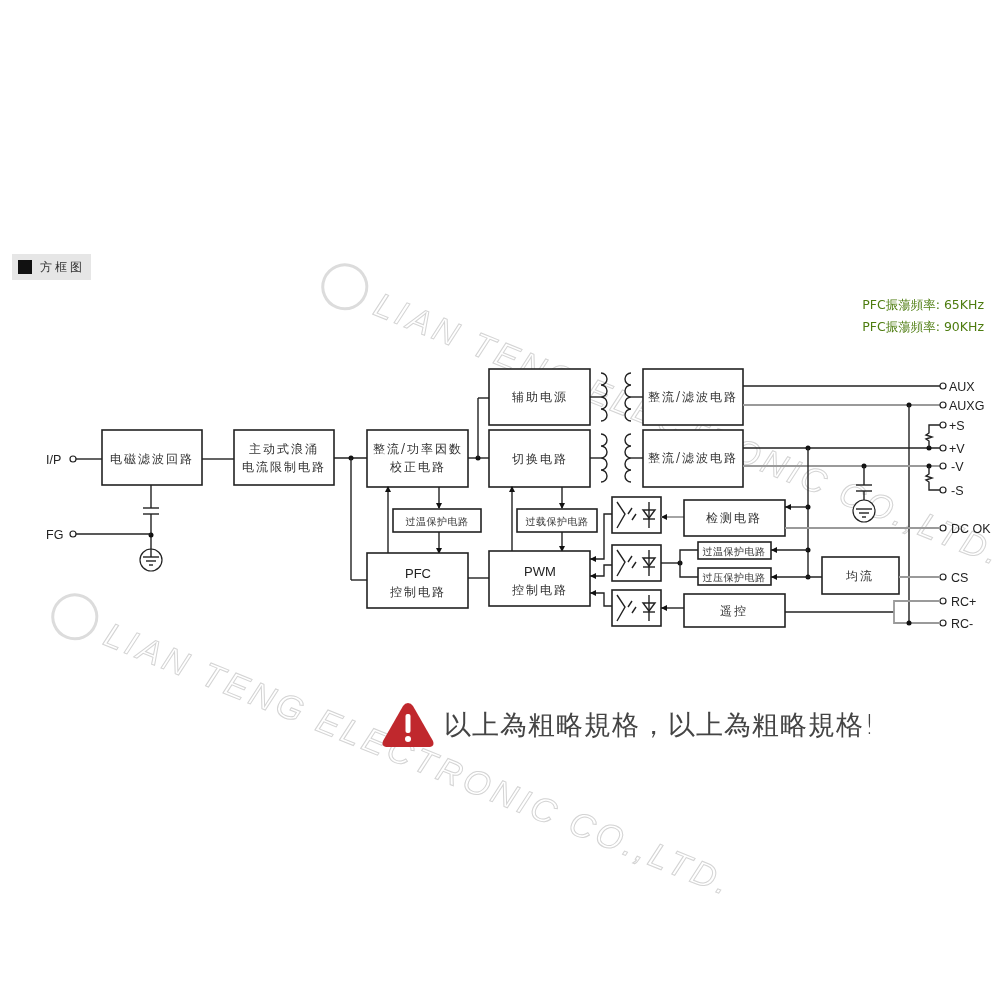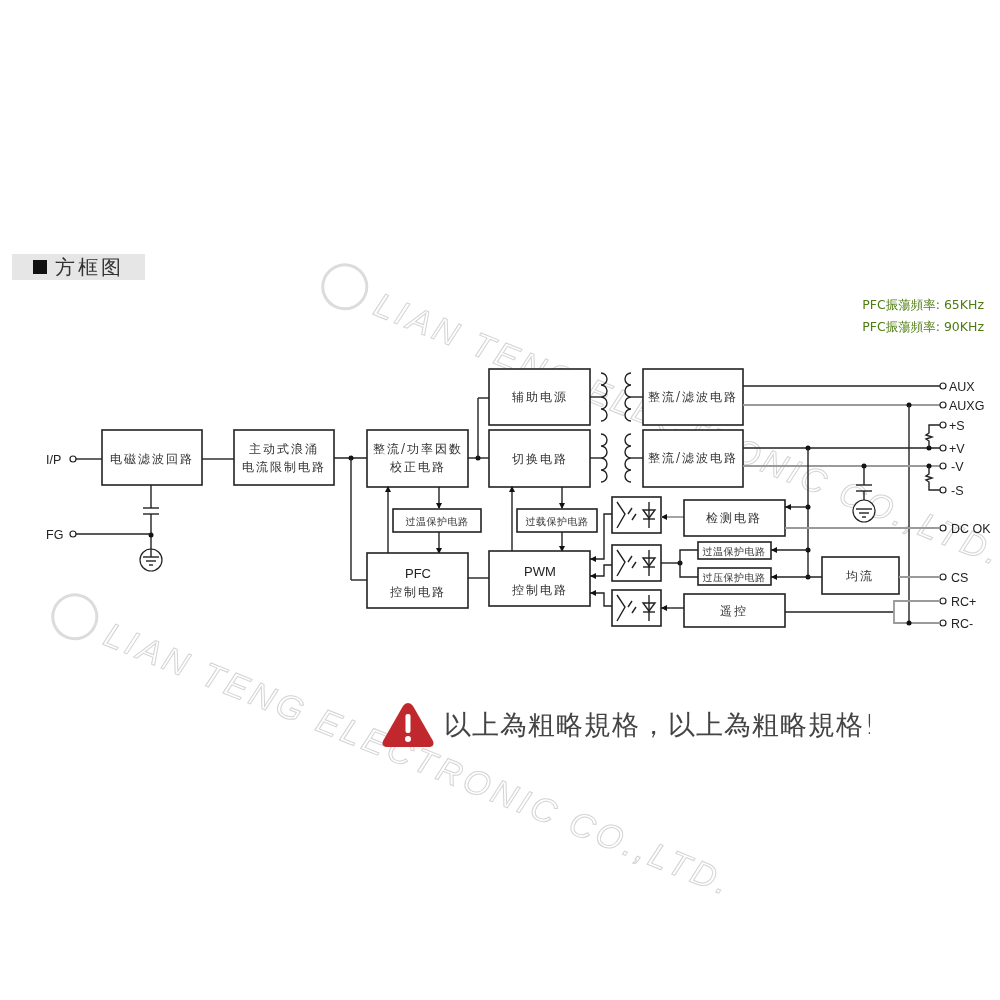--- a/index.html
+++ b/index.html
@@ -1,20 +1,20 @@
 <!DOCTYPE html>
 <html><head>
 <meta charset="utf-8">
 <style>
   html, body { margin:0; padding:0; background:#ffffff; }
   body { width:1000px; height:1000px; position:relative; overflow:hidden;
          font-family:"DejaVu Sans", sans-serif; }
-  .title-tag { position:absolute; left:12px; top:254px; height:26px; padding:0 21px;
+  .title-tag { position:absolute; left:12px; top:254px; height:26px; padding:0 6px;
                background:#e6e6e6; display:flex; align-items:center; gap:8px;
-               font-family:"DejaVu Serif", serif; font-size:20px; color:#333; letter-spacing:3px; }
+               font-family:"DejaVu Serif", serif; font-size:12px; color:#333; letter-spacing:3px; }
   .title-tag .sq { width:14px; height:14px; background:#111; display:inline-block; }
   .freq { position:absolute; right:16px; top:294px; font-size:12.5px; color:#4d7c0f;
           line-height:22px; text-align:right; }
   svg.diagram { position:absolute; left:0; top:0; }
   .blk { fill:#fff; stroke:#222; stroke-width:1.6; }
   .ln { stroke:#222; stroke-width:1.4; fill:none; }
   .ln-g { stroke:#9a9a9a; stroke-width:1.8; fill:none; }
   .dot { fill:#111; }
   .lbl { font-family:"DejaVu Serif", serif; font-size:12px; fill:#333; letter-spacing:2px; }
   .lbl-sm { font-family:"DejaVu Serif", serif; font-size:10px; fill:#333; letter-spacing:0.5px; }

